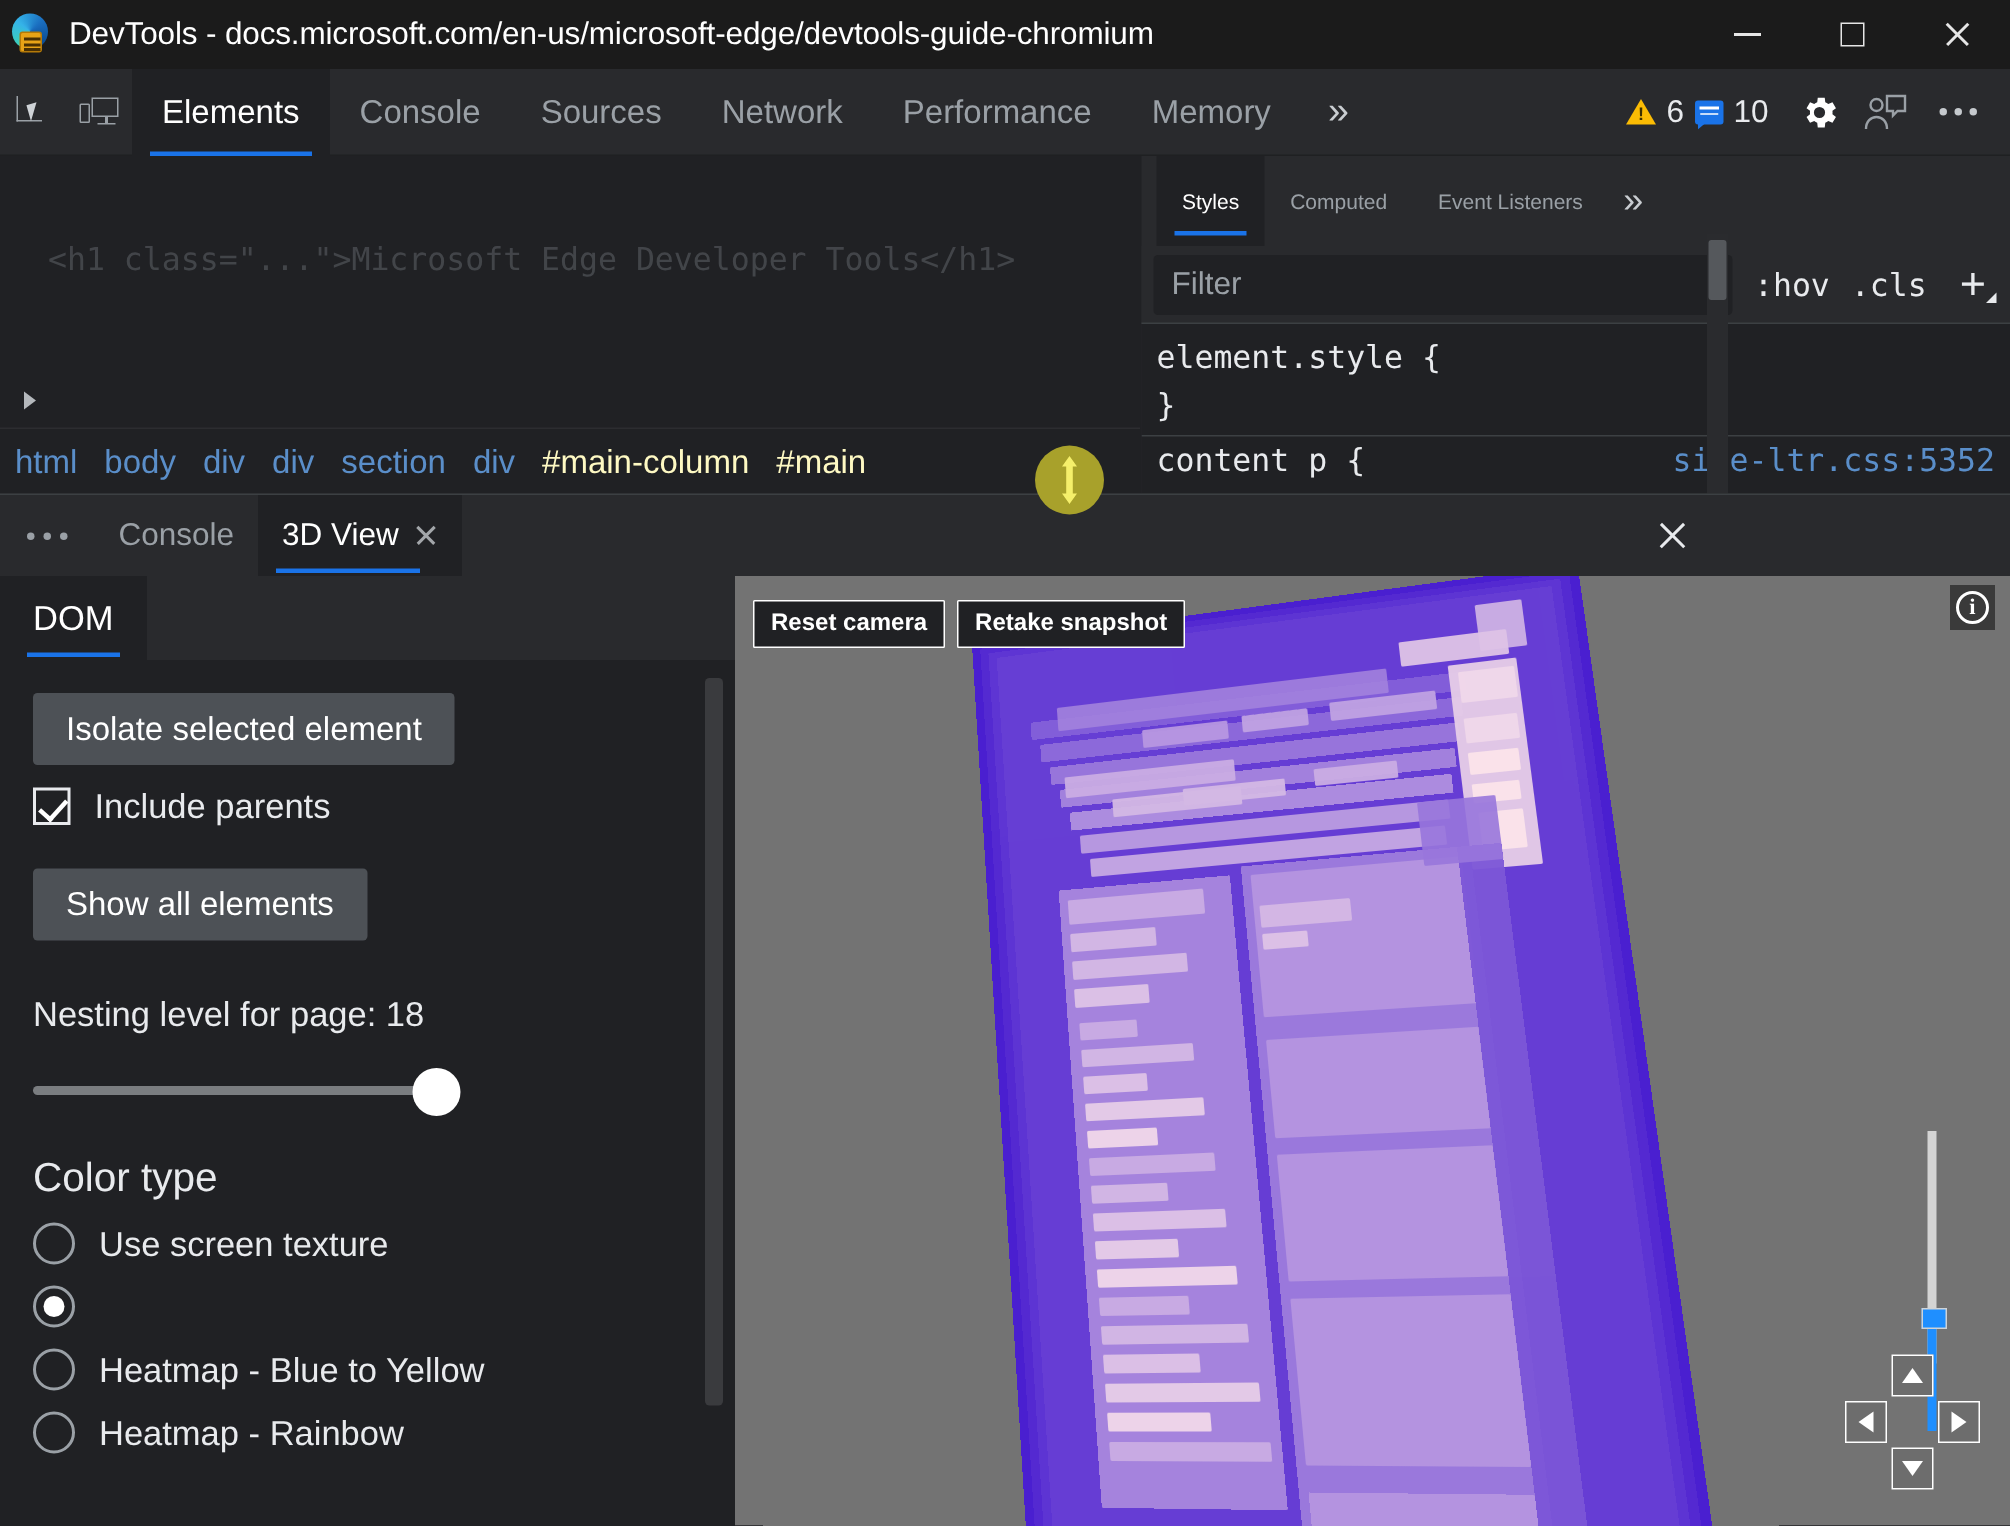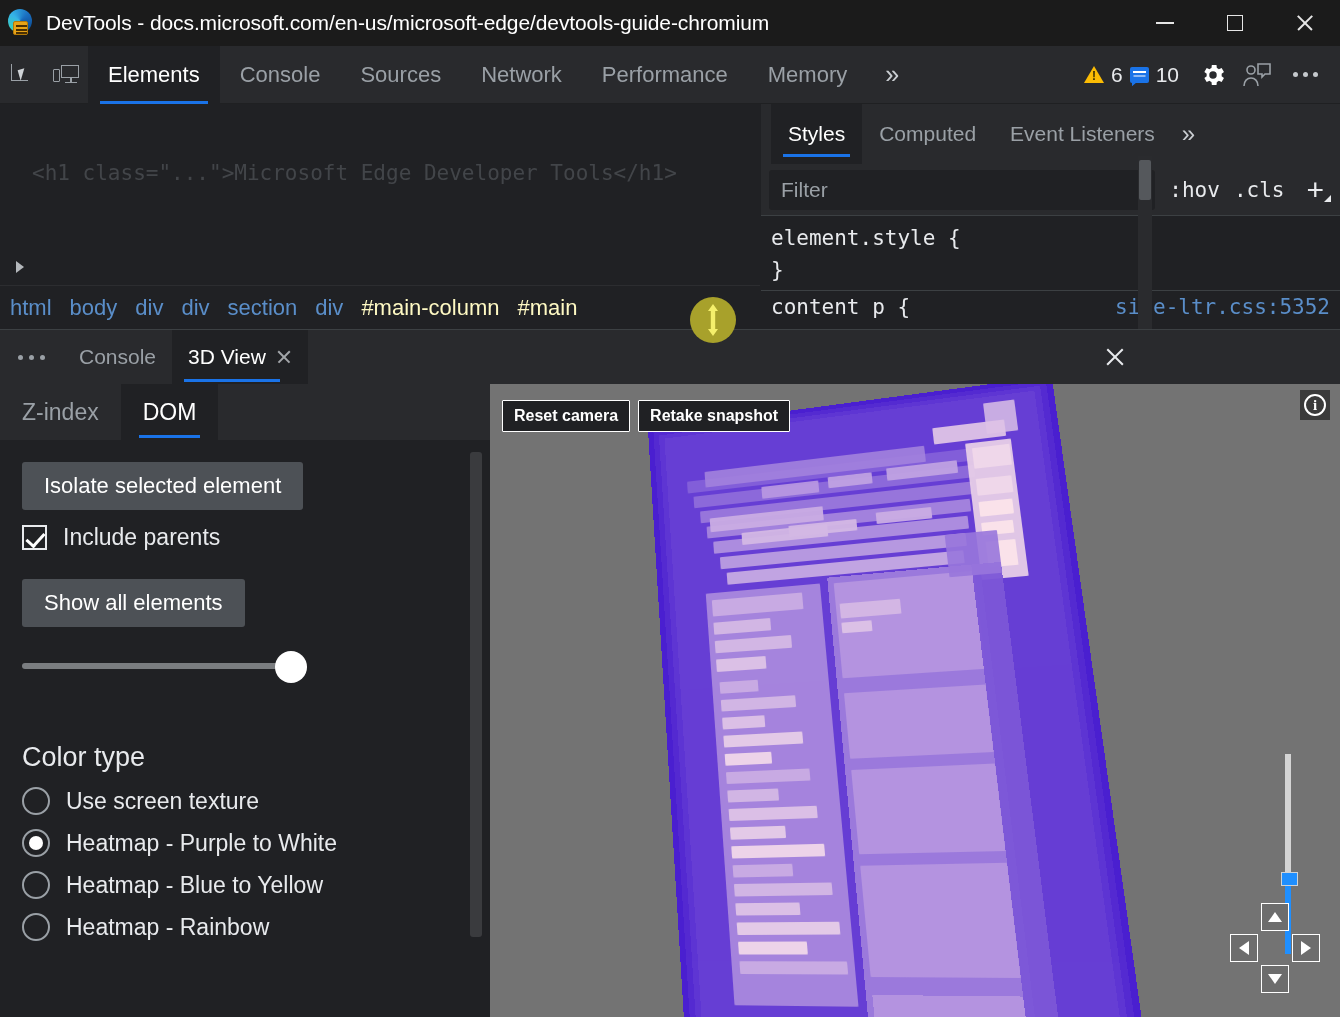--- a/index.html
+++ b/index.html
@@ -150,21 +150,21 @@
   .crumb { color: #5a8ec9; font-size: 22px; white-space: nowrap; }
   .crumb.sel { color: #fef9c3; }
 
   
   .styles-pane {
     position: absolute; left: 761px; top: 104px; width: 579px; height: 225px; background: #292a2d;
   }
   .styles-tabs { display: flex; align-items: stretch; height: 60px; padding-left: 10px; }
   .stab {
     display: flex; align-items: center; padding: 0 17px; position: relative;
-    color: #9aa0a6; font-size: 21px; white-space: nowrap;
+    color: #9aa0a6; font-size: 14px; white-space: nowrap;
   }
   .stab.active { color: #fff; background: #202124; }
   .stab.active::after {
     content:""; position:absolute; left:12px; right:12px; bottom:7px; height:3px; background:#1a73e8;
   }
   .stab-more { color: #c9cdd1; font-size: 24px; padding: 0 10px; display:flex; align-items:center; }
   .styles-filterbar {
     display: flex; align-items: center; height: 52px; padding: 0 8px; gap: 14px;
     border-bottom: 1px solid #3c4043; background: #292a2d;
   }
@@ -270,21 +270,21 @@
   .chk-label { color: #e8eaed; font-size: 23px; }
   .ctl-gap { height: 28px; }
   .nest-label { color: #e8eaed; font-size: 23px; margin-top: 34px; }
   .slider-wrap { position: relative; margin-top: 22px; width: 290px; height: 30px; }
   .slider-track {
     position: absolute; left: 0; top: 12px; width: 270px; height: 6px; background: #7a7d80; border-radius: 3px;
   }
   .slider-thumb {
     position: absolute; left: 253px; top: 0; width: 32px; height: 32px; border-radius: 50%; background: #ffffff;
   }
-  .section-title { color: #e8eaed; font-size: 27px; margin-top: 61px; }
+  .section-title { color: #e8eaed; font-size: 27px; margin-top: 28px; }
   .radio-row { display: flex; align-items: flex-end; gap: 16px; margin-top: 14px; }
   .radio {
     width: 28px; height: 28px; border-radius: 50%; border: 2px solid #9aa0a6;
     position: relative; flex: 0 0 auto;
   }
   .radio.sel::after {
     content:""; position:absolute; left:5px; top:5px; width:14px; height:14px; border-radius:50%; background:#ffffff;
   }
   .radio-label { color: #e8eaed; font-size: 23px; white-space: nowrap; }
   .ctl-scroll-track {
@@ -505,54 +505,51 @@
     <div class="dtab active">
       <span>3D View</span>
       <span class="dtab-x"></span>
     </div>
   </div>
   <div class="drawer-close">
       <span class="dc-x"></span>
     </div>
 
   <div class="sub-tabbar">
-    <div class="subtab">
-        <span>Z-index</span>
-      </div>
     <div class="subtab active">
         <span>DOM</span>
       </div>
   </div>
 
   <div class="controls">
     <div class="ctl-inner">
       <button class="ctl-btn">Isolate selected element</button>
 
       <div class="chk-row">
         <span class="chk-box checked"></span>
         <span class="chk-label">Include parents</span>
       </div>
 
       <div class="ctl-gap"></div>
       <button class="ctl-btn">Show all elements</button>
 
+      <div class="nest-label">Nesting level for page: 18</div>
       <div class="slider-wrap">
         <div class="slider-track"></div>
         <div class="slider-thumb"></div>
       </div>
 
       <div class="section-title">Color type</div>
 
       <div class="radio-row">
         <span class="radio"></span>
         <span class="radio-label">Use screen texture</span>
       </div>
       <div class="radio-row">
         <span class="radio sel"></span>
-        <span class="radio-label">Heatmap - Purple to White</span>
       </div>
       <div class="radio-row">
         <span class="radio"></span>
         <span class="radio-label">Heatmap - Blue to Yellow</span>
       </div>
       <div class="radio-row">
         <span class="radio"></span>
         <span class="radio-label">Heatmap - Rainbow</span>
       </div>
     </div>

